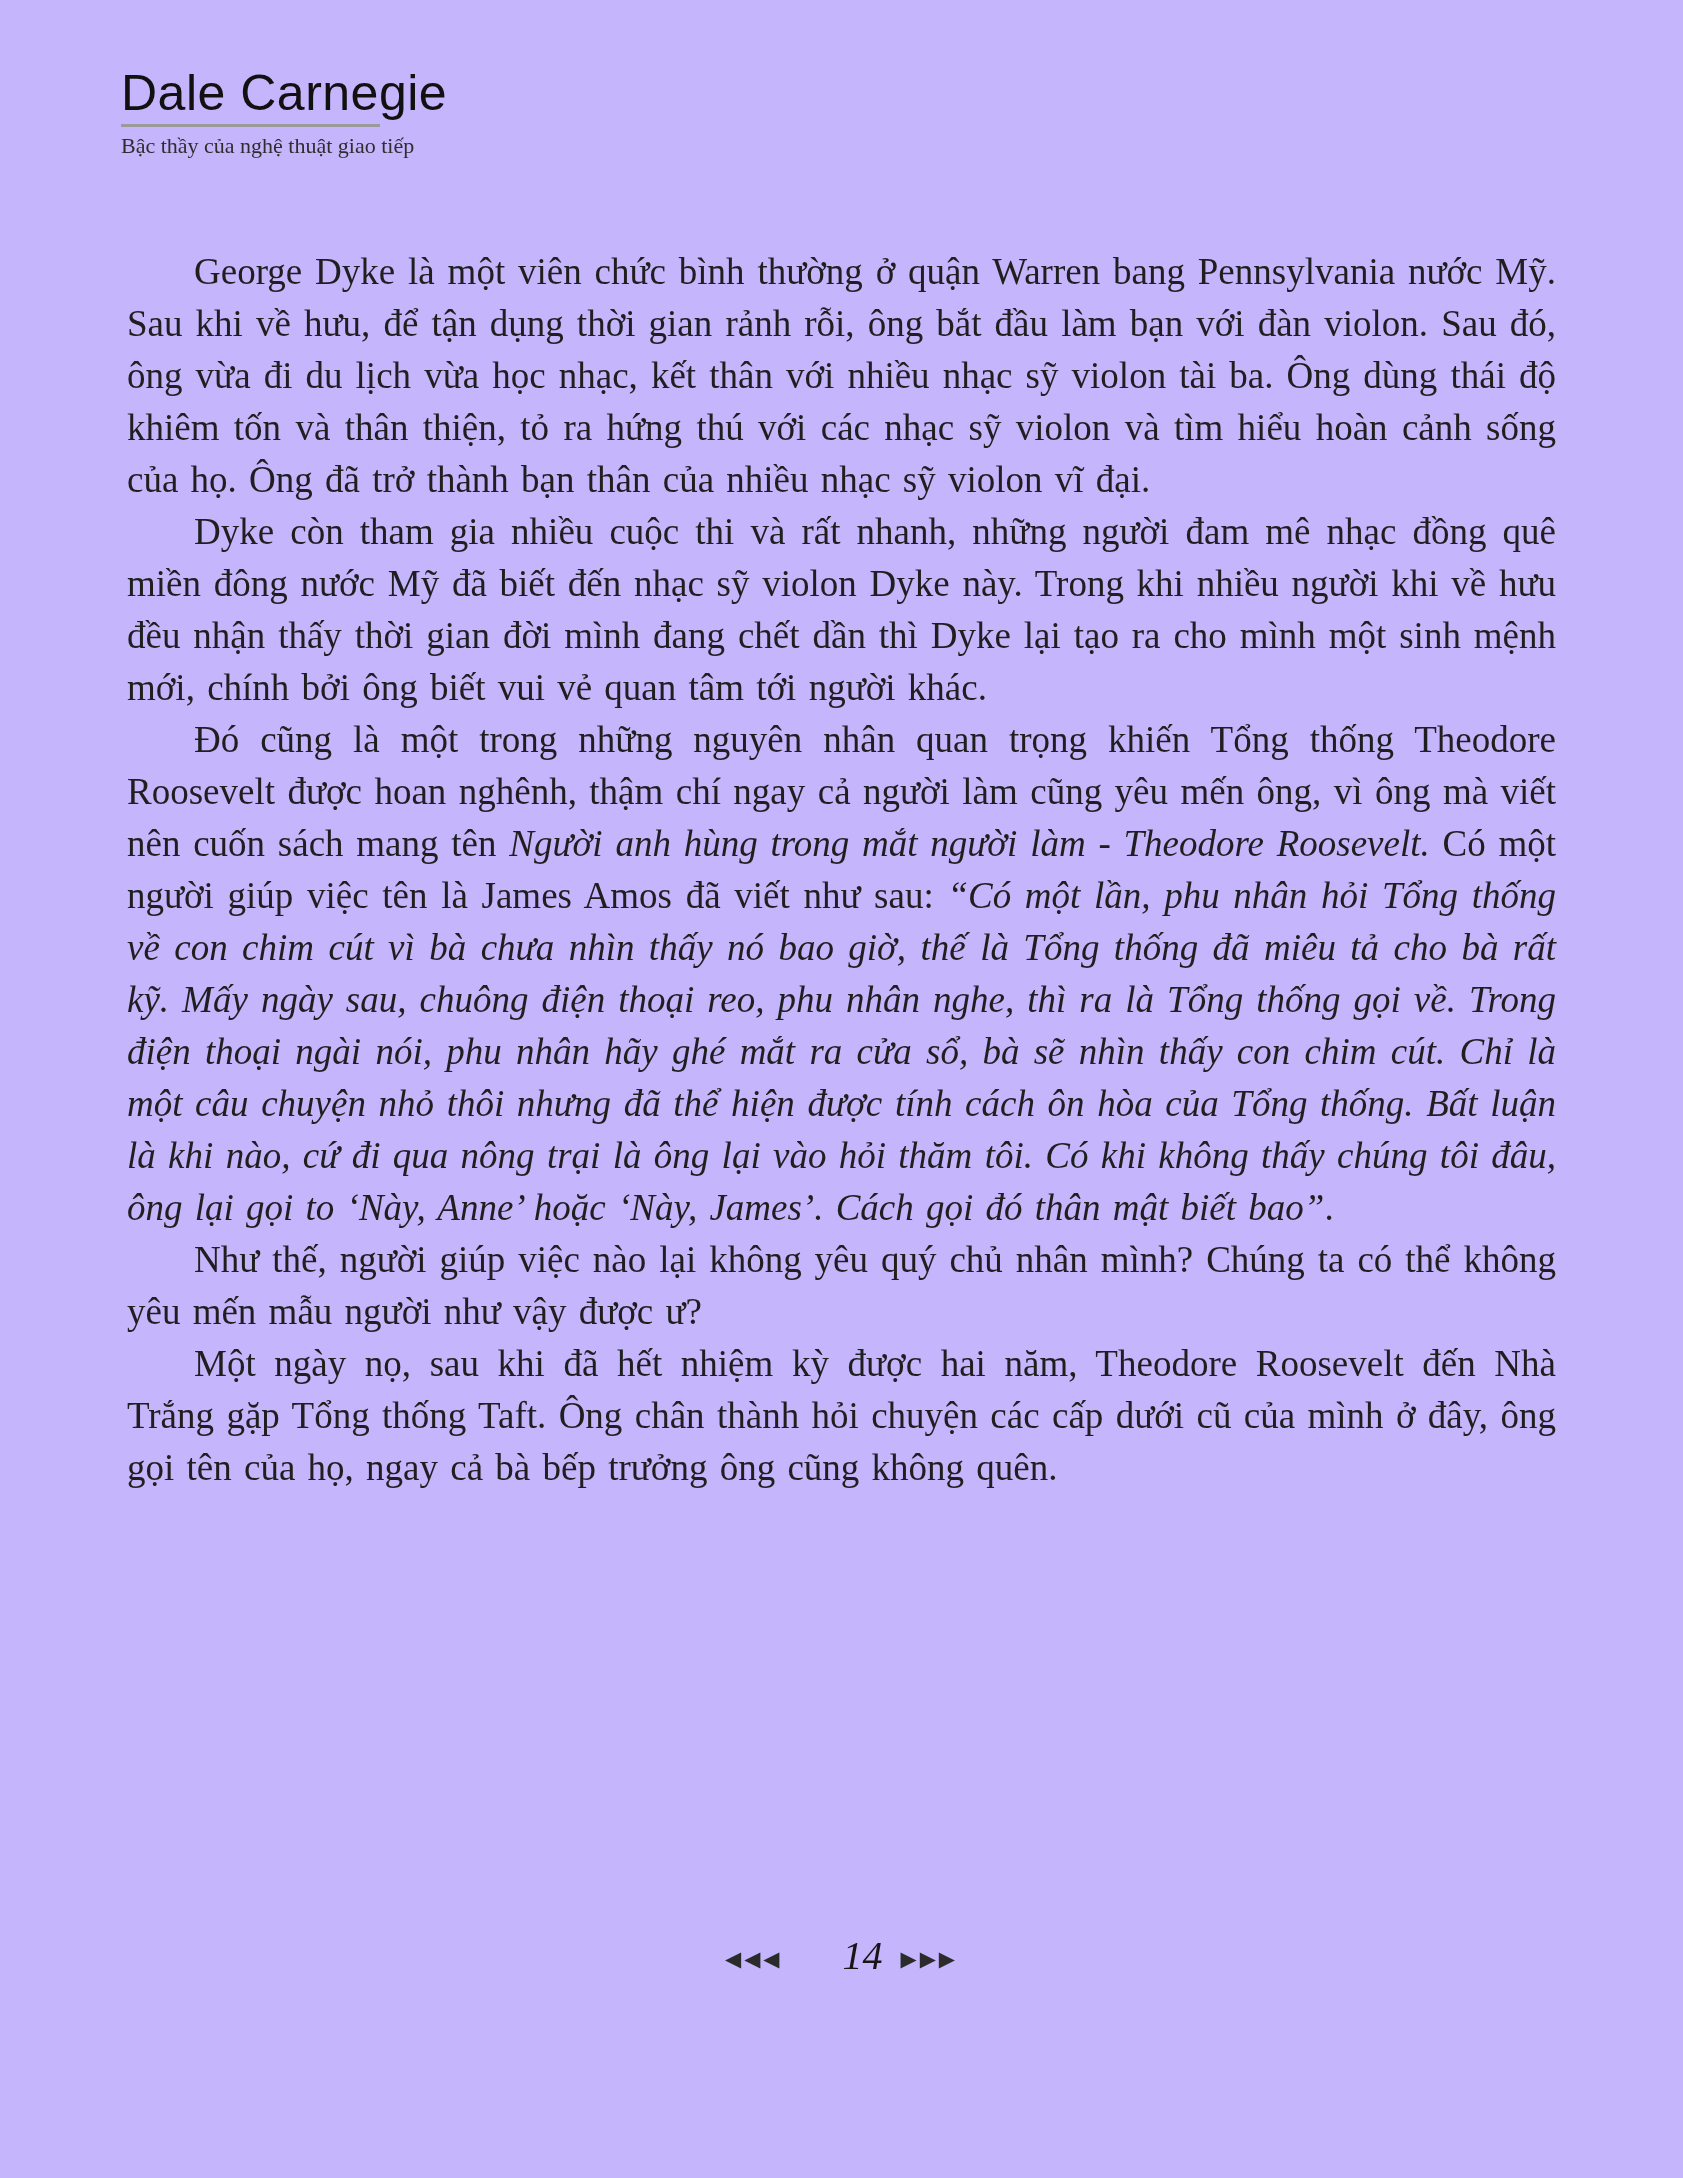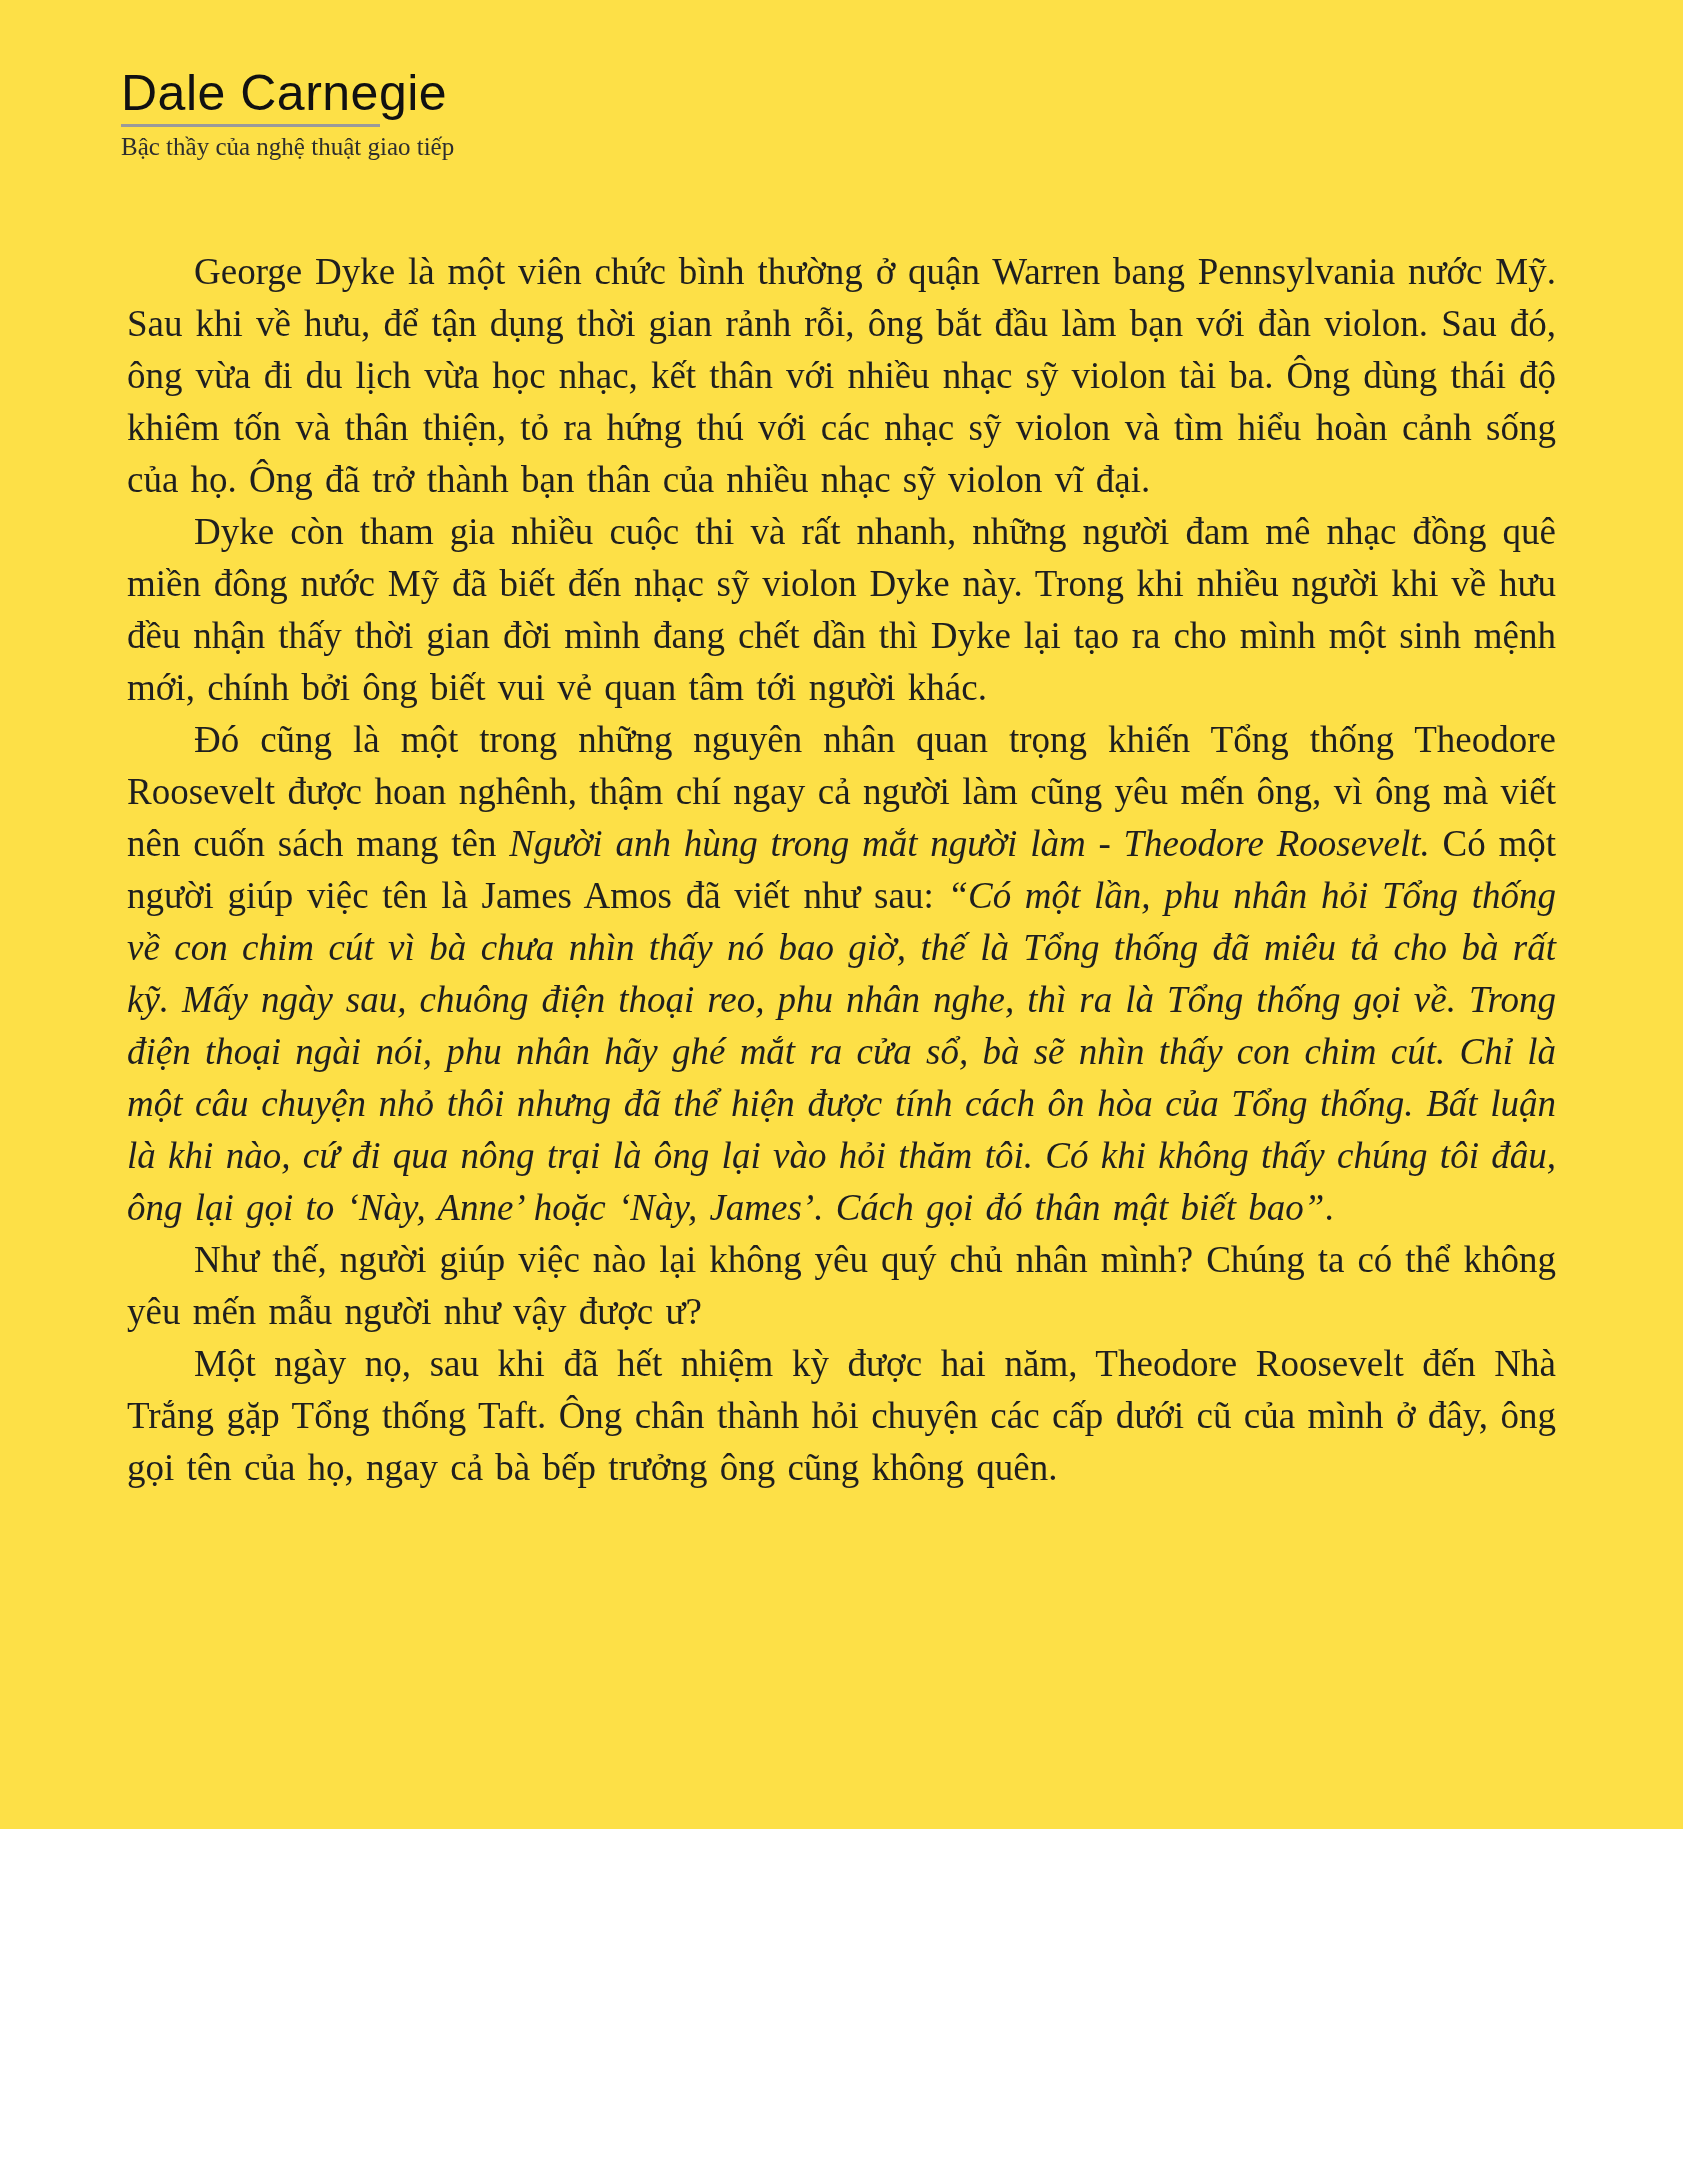--- a/index.html
+++ b/index.html
@@ -4,22 +4,22 @@
 <style>
   html, body {
     margin: 0;
     padding: 0;
     background: #ffffff;
     font-family: "Liberation Serif", serif;
   }
   .page {
     position: relative;
     width: 1683px;
-    height: 1829px;
-    background: #fde047;
+    height: 2178px;
+    background: #c4b5fd;
     color: #1c1c1c;
     overflow: hidden;
   }
   
   .header {
     position: absolute;
     left: 121px;
     top: 67px;
   }
   .author {
@@ -33,21 +33,21 @@
   }
   .header-rule {
     width: 259px;
     height: 3px;
     background: #9a9a9a;
     margin-top: 4px;
   }
   .tagline {
     margin-top: 6px;
     font-family: "Liberation Serif", serif;
-    font-size: 25px;
+    font-size: 22px;
     color: #2e2e2e;
   }
   
   .body-text {
     position: absolute;
     left: 127px;
     right: 127px;
     top: 204px;
     font-size: 37px;
     line-height: 52px;

